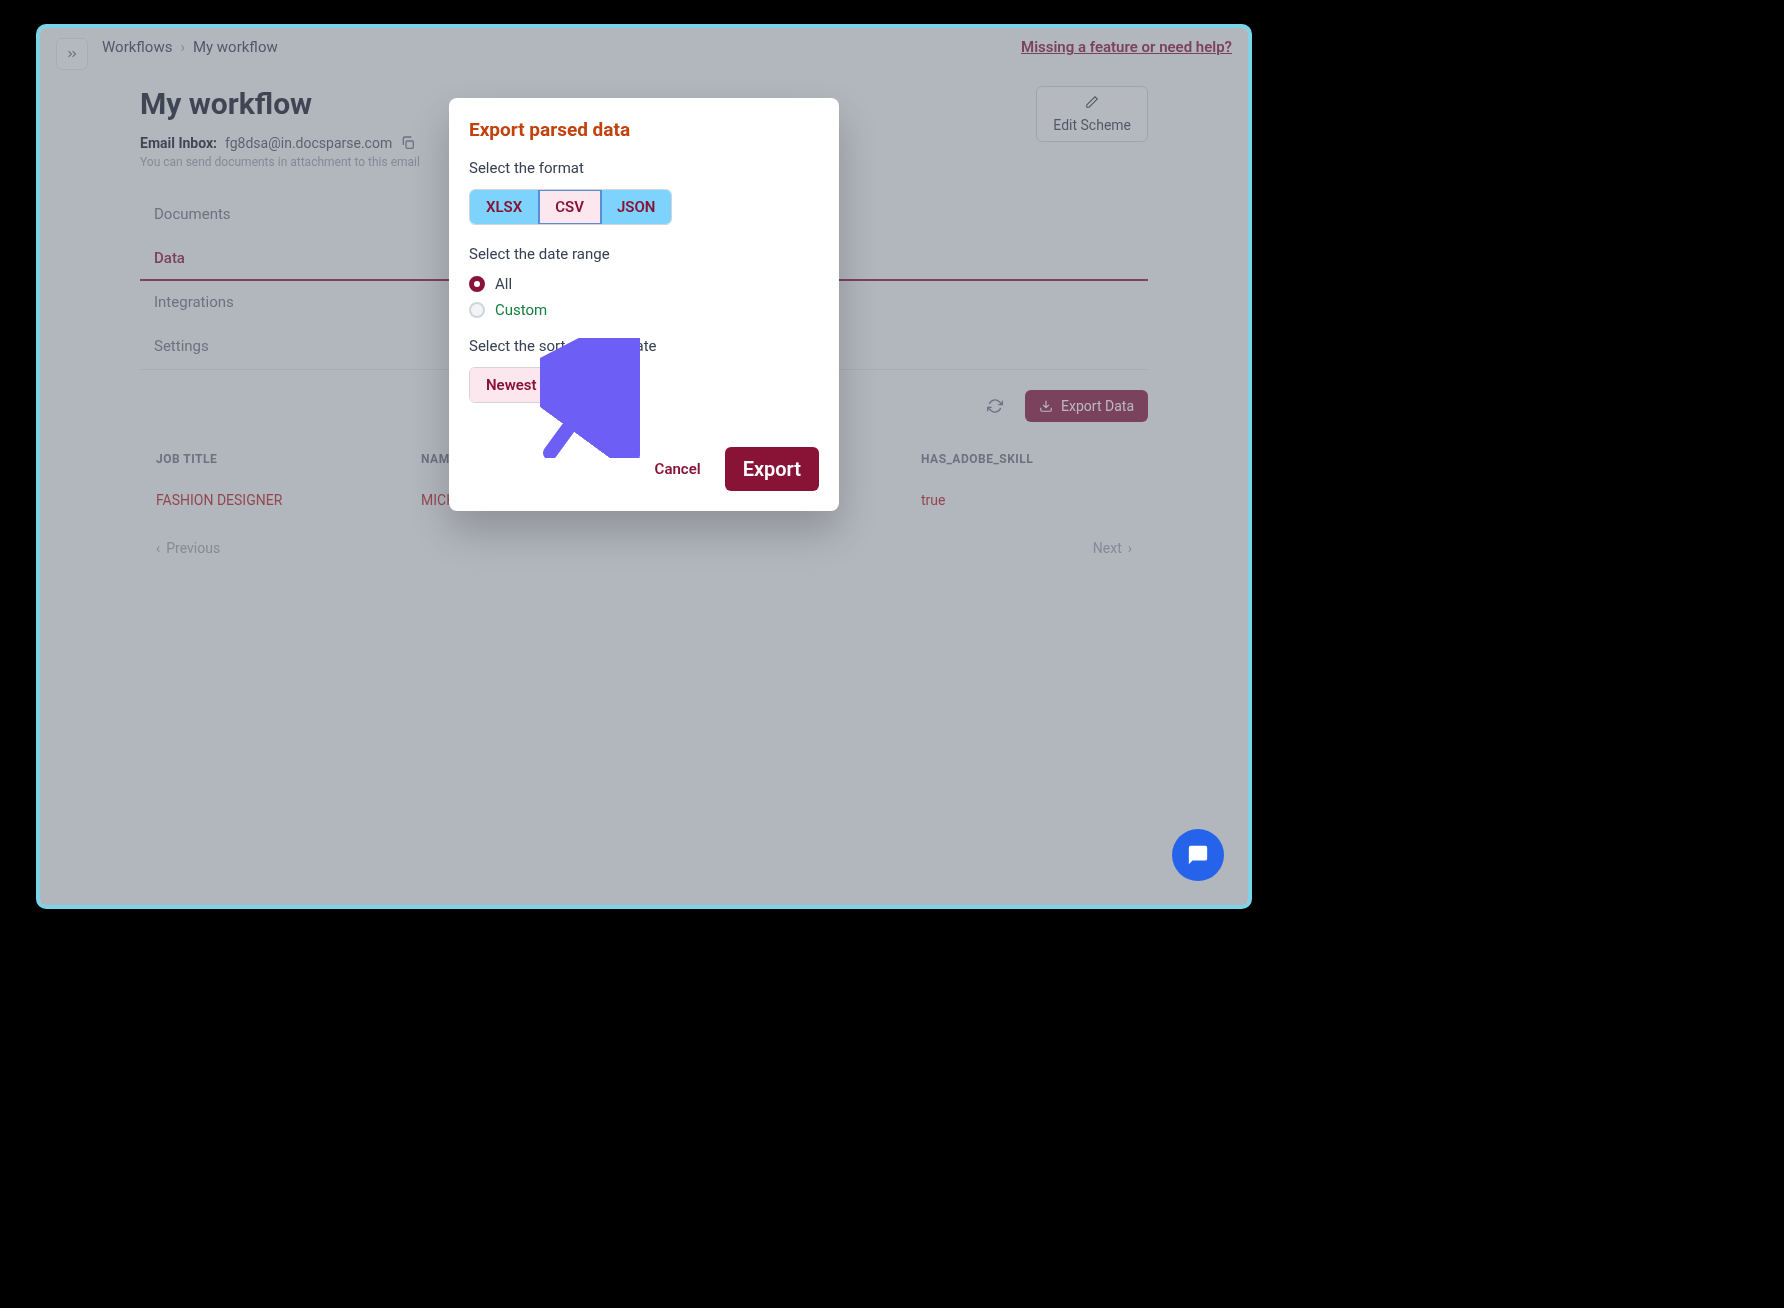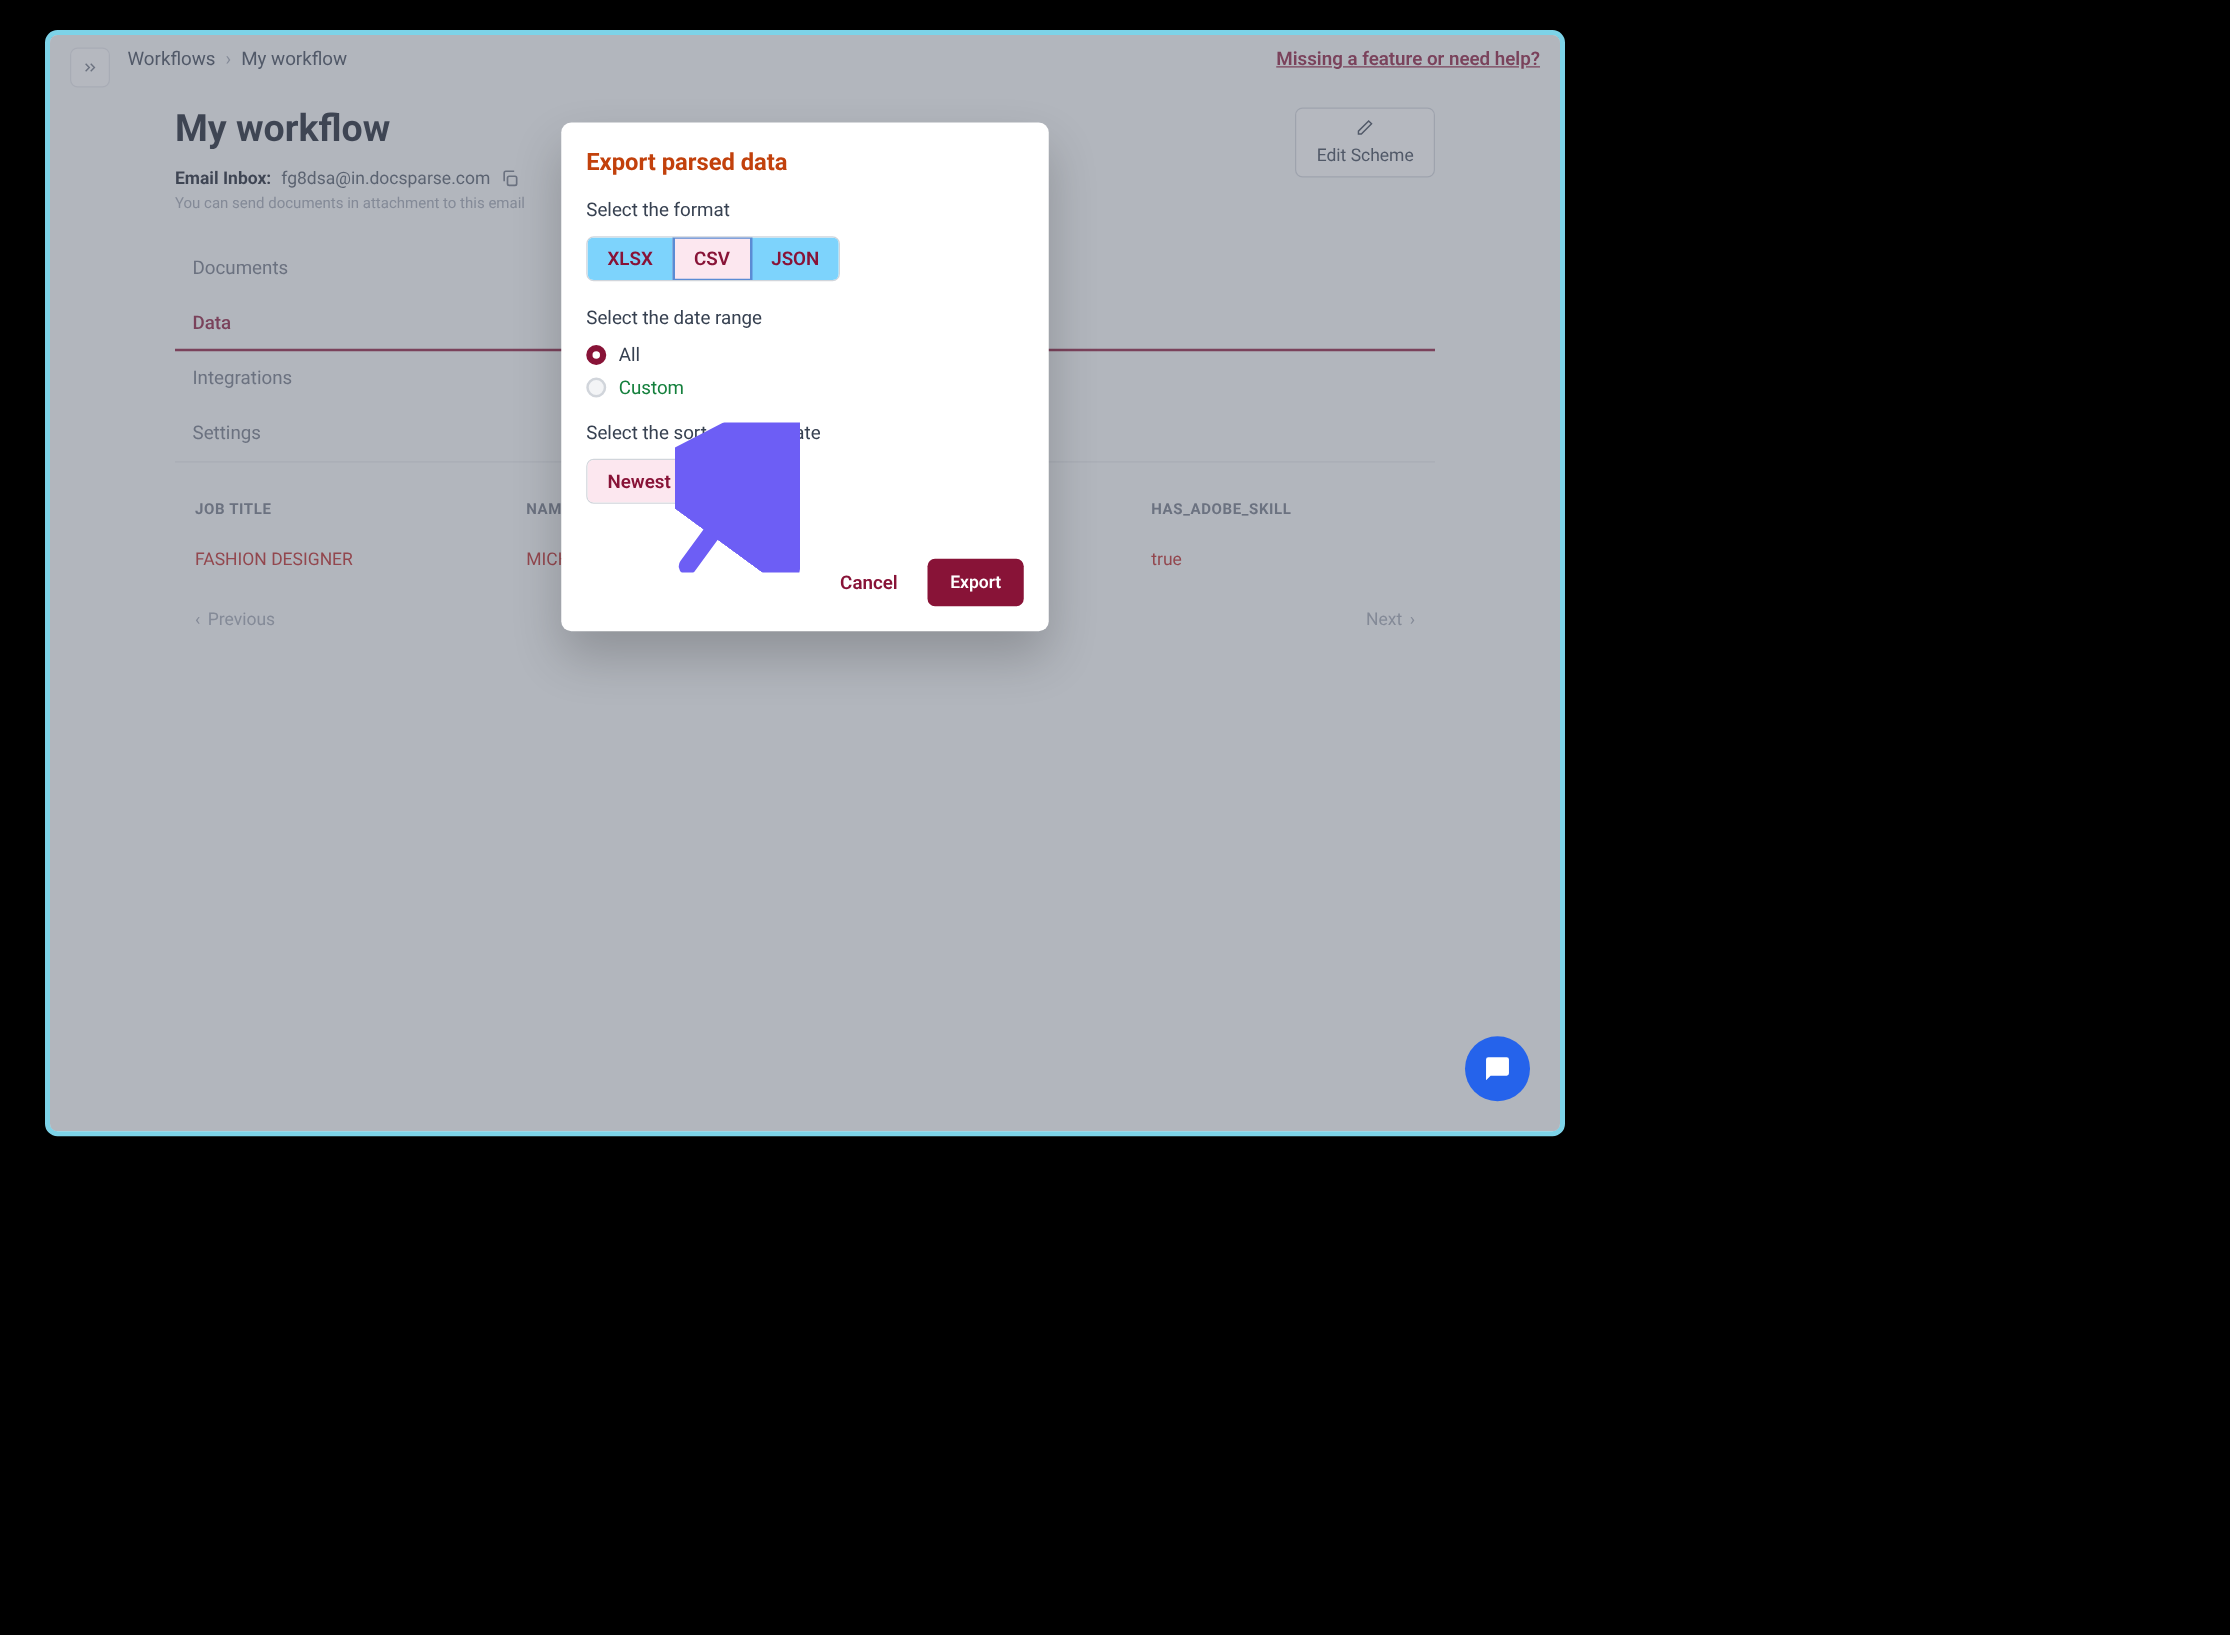--- a/index.html
+++ b/index.html
@@ -46,21 +46,21 @@
 .seg-btn.selected { background: #fce7ef; outline: 2px solid #5b8bd4; outline-offset: -1px; position: relative; z-index: 1; }
 .seg-btn.selected2 { background: #fce7ef; }
 .radio-group { margin-bottom: 18px; }
 .radio-item { display: flex; align-items: center; gap: 10px; margin-bottom: 8px; cursor: pointer; }
 .radio-circle { width: 16px; height: 16px; border-radius: 50%; border: 5px solid #881337; }
 .radio-circle.empty { border: 2px solid #d1d5db; background: #f3f4f6; }
 .radio-label { font-size: 15px; color: #374151; }
 .radio-label.disabled { color: #15803d; }
 .modal-actions { display: flex; justify-content: flex-end; gap: 8px; margin-top: 24px; }
 .cancel-btn { padding: 10px 16px; background: transparent; border: none; color: #881337; font-weight: 600; font-size: 15px; cursor: pointer; }
-.export-btn { padding: 10px 18px; background: #881337; color: #fff; border: none; border-radius: 6px; font-weight: 600; font-size: 14px; cursor: pointer; }
+.export-btn { padding: 10px 18px; background: #881337; color: #fff; border: none; border-radius: 6px; font-weight: 600; font-size: 20px; cursor: pointer; }
 .arrow-annotation { position: absolute; left: 500px; top: 310px; width: 100px; height: 120px; pointer-events: none; }
 .chat-bubble { position: absolute; bottom: 24px; right: 24px; width: 52px; height: 52px; background: #2563eb; border-radius: 50%; display: flex; align-items: center; justify-content: center; cursor: pointer; }
 </style>
 </head>
 <body>
 
 <div class="window-frame">
 <div class="app">
   <div class="topbar">
     <div class="collapse-btn">
@@ -98,20 +98,34 @@
       </button>
     </div>
 
     <div class="tabs">
       <div class="tab">Documents</div>
       <div class="tab active">Data</div>
       <div class="tab">Integrations</div>
       <div class="tab">Settings</div>
     </div>
 
+    <div class="table-controls">
+      <div class="refresh-btn">
+        <svg width="16" height="16" viewBox="0 0 24 24" fill="none" stroke="currentColor" stroke-width="2">
+              <path d="M23 4v6h-6M1 20v-6h6"></path>
+              <path d="M3.5 9a9 9 0 0114.9-3.4L23 10M1 14l4.6 4.4A9 9 0 0020.5 15"></path>
+            </svg>
+      </div>
+      <button class="export-data-btn">
+        <svg width="14" height="14" viewBox="0 0 24 24" fill="none" stroke="currentColor" stroke-width="2">
+              <path d="M21 15v4a2 2 0 01-2 2H5a2 2 0 01-2-2v-4M7 10l5 5 5-5M12 15V3"></path>
+            </svg>
+        <span>Export Data</span>
+      </button>
+    </div>
 
     <div class="data-table">
       <div class="table-header">
         <div class="th col1">JOB TITLE</div>
         <div class="th col2">NAME</div>
         <div class="th col3">HAS_ADOBE_SKILL</div>
       </div>
       <div class="table-row">
         <div class="col1">FASHION DESIGNER</div>
         <div class="col2">MICH</div>

